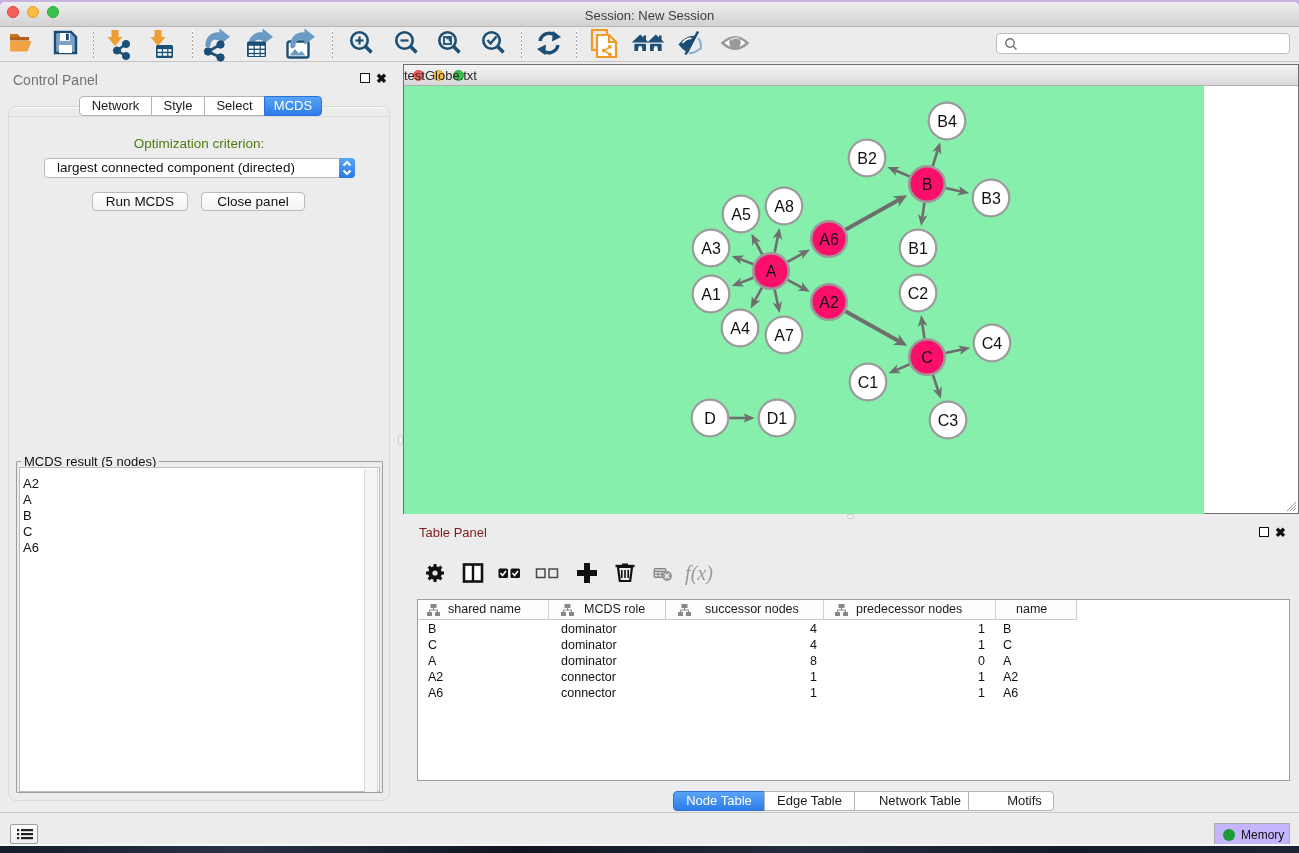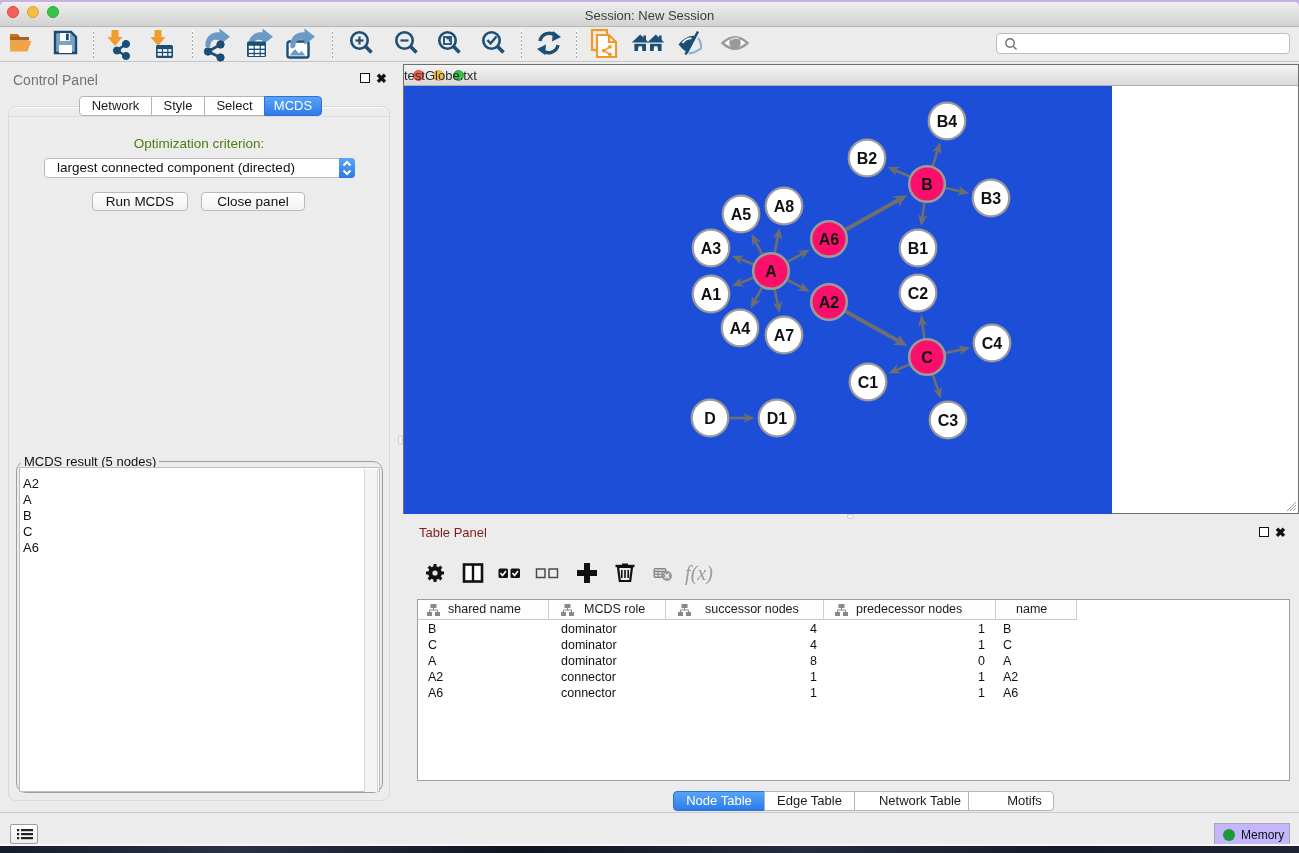--- a/index.html
+++ b/index.html
@@ -27,33 +27,33 @@
 #tab1{left:0;width:73px;border-radius:4px 0 0 4px;}
 #tab2{left:72px;width:54px;}
 #tab3{left:125px;width:61px;}
 #tab4{left:185px;width:58px;border-radius:0 4px 4px 0;background:linear-gradient(#58a4f7,#2c7ce8);border-color:#2c70d8;color:#fff;}
 #optlabel{left:8px;top:136px;width:382px;text-align:center;font-size:13.5px;color:#4d7c0f;}
 #dd{left:44px;top:158px;width:311px;height:20px;background:#fff;border:1px solid #b9b9b9;border-radius:4px;font-size:13.5px;color:#111;line-height:18px;padding-left:12px;}
 #ddspin{left:339px;top:158px;width:16px;height:20px;border-radius:0 4px 4px 0;background:linear-gradient(#5aa7f8,#2a79e8);}
 .btn{background:linear-gradient(#ffffff,#f2f2f2);border:1px solid #bababa;border-radius:4px;font-size:13.5px;color:#111;text-align:center;line-height:17px;height:19px;}
 #btn-run{left:92px;top:192px;width:96px;}
 #btn-close{left:201px;top:192px;width:104px;}
-#fieldset{left:16px;top:461px;width:367px;height:332px;border:1px solid #9e9e9e;border-radius:10px;}
+#fieldset{left:16px;top:461px;width:367px;height:332px;border:1px solid #9e9e9e;border-radius:1px;}
 #fslegend{left:4px;top:-8px;background:#ececec;font-size:13px;color:#111;padding:0 3px;}
 #mcdslist{left:2px;top:5px;width:361px;height:325px;background:#fff;border:1px solid #bdbdbd;font-size:13px;color:#111;line-height:16px;padding:8px 0 0 3px;}
 #mcdssb{right:1px;top:1px;width:14px;height:323px;background:#f4f4f4;border-left:1px solid #d8d8d8;border-right:1px solid #d8d8d8;}
 
 #netwin{left:403px;top:64px;width:896px;height:450px;border:1px solid #6f6f6f;background:#fff;}
 #nw-tb{left:0;top:0;width:894px;height:21px;background:linear-gradient(#f4f4f4,#d9d9d9);border-bottom:1px solid #b0b0b0;}
 .tl2{width:11px;height:11px;border-radius:50%;top:5px;}
 #nw-r{left:9px;background:#f65f57;border:0.5px solid #e0443c;}
 #nw-y{left:29px;background:#f6be40;border:0.5px solid #dfa133;}
 #nw-g{left:49px;background:#39c24b;border:0.5px solid #2aa838;}
 #nw-title{left:0;top:3px;width:894px;font-size:13px;color:#2b2b2b;}
-#nw-canvas{left:0;top:21px;width:708px;height:428px;background:#1d4ed8;font-weight:bold;}
+#nw-canvas{left:0;top:21px;width:800px;height:428px;background:#86efac;}
 #grip{right:1px;bottom:1px;width:12px;height:12px;}
 
 #tp-title{left:419px;top:525px;font-size:13px;color:#7f1d1d;}
 #tp-f{left:1259px;top:527px;}
 #tp-x{left:1275px;top:525px;}
 #tbl{left:417px;top:599px;width:873px;height:182px;background:#fff;border:1px solid #9e9e9e;}
 #thead{left:0;top:0;width:659px;height:20px;background:#fdfdfd;border-bottom:1px solid #c9c9c9;font-size:12.5px;color:#1a1a1a;}
 .th{position:absolute;top:2px;}
 .vsep{position:absolute;top:0;width:1px;height:20px;background:#cfcfcf;}
 .trow{position:absolute;font-size:12.5px;color:#111;height:16px;}

